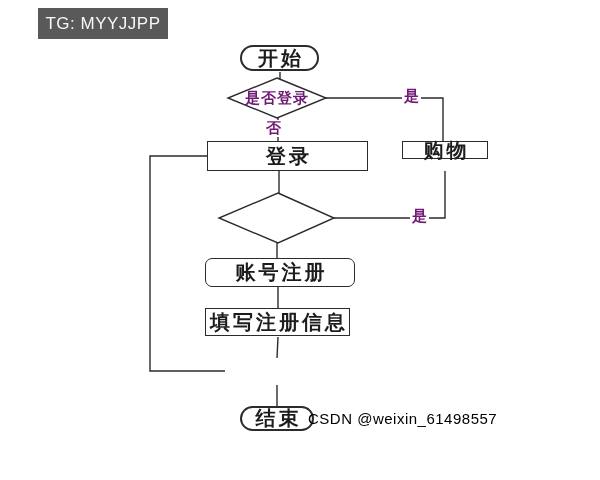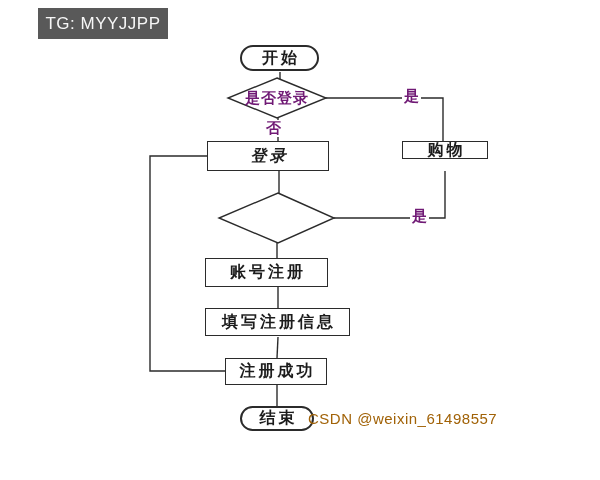--- a/index.html
+++ b/index.html
@@ -22,42 +22,42 @@
     margin-left:32px;
   }
   .badge-tg{left:6px;top:8px;width:130px;height:31px;}
   .badge-site{left:418px;top:443px;width:179px;height:30px;font-size:16px;}
   .node{
     position:absolute;
     background:#ffffff;
     border:1.5px solid #2b2b2b;
     display:flex;align-items:center;justify-content:center;
     font-weight:bold;
-    font-size:16px;
+    font-size:20px;
     color:#1c1c1c;
     letter-spacing:3px;
     box-sizing:border-box;
     text-indent:3px;
   }
   .oval{border-radius:14px;border-width:2px;}
   .flow-label{
     position:absolute;
     font-weight:bold;
     font-size:15px;
     color:#701a75;
     text-align:center;
   }
   .diamond-label{letter-spacing:1px;}
   .edge-label{background:#ffffff;padding:0 2px;line-height:17px;}
   .watermark{
     position:absolute;
     left:308px;top:410px;
     font-family:"Liberation Sans","DejaVu Sans",sans-serif;
     font-size:15px;
-    color:#a16207;
+    color:#000000;
     letter-spacing:0.5px;
   }
 </style>
 </head>
 <body>
 
 <div class="screen">
 
   <svg class="svg-layer" viewBox="0 0 600 480" xmlns="http://www.w3.org/2000/svg">
     <g stroke="#2b2b2b" stroke-width="1.4" fill="none">
@@ -81,42 +81,39 @@
   <div class="node oval" style="left:240px;top:45px;width:79px;height:26px;">
     <span>开始</span>
   </div>
 
   <div class="flow-label diamond-label" style="left:227px;top:89px;width:100px;">是否登录</div>
 
   <div class="flow-label edge-label" style="left:264px;top:120px;">否</div>
 
   <div class="flow-label edge-label" style="left:402px;top:88px;">是</div>
 
-  <div class="node" style="left:207px;top:141px;width:122px;height:30px;font-style:italic;">
+  <div class="node" style="left:207px;top:141px;width:161px;height:30px;">
     <span>登录</span>
   </div>
 
   <div class="node" style="left:402px;top:141px;width:86px;height:18px;">
     <span>购物</span>
   </div>
 
 
   <div class="flow-label edge-label" style="left:410px;top:208px;">是</div>
 
-  <div class="node" style="left:205px;top:258px;width:123px;height:29px;">
+  <div class="node" style="left:205px;top:258px;width:150px;height:29px;border-radius:7px;">
     <span>账号注册</span>
   </div>
 
   <div class="node" style="left:205px;top:308px;width:145px;height:28px;text-align:center;">
     <span>填写注册信息</span>
   </div>
 
-  <div class="node" style="left:225px;top:358px;width:102px;height:27px;">
-    <span>注册成功</span>
-  </div>
 
   <div class="node oval" style="left:240px;top:406px;width:74px;height:25px;">
     <span>结束</span>
   </div>
 
   <div class="watermark">CSDN @weixin_61498557</div>
 
   <div class="badge badge-tg">TG: MYYJJPP</div>
 
 </div>

